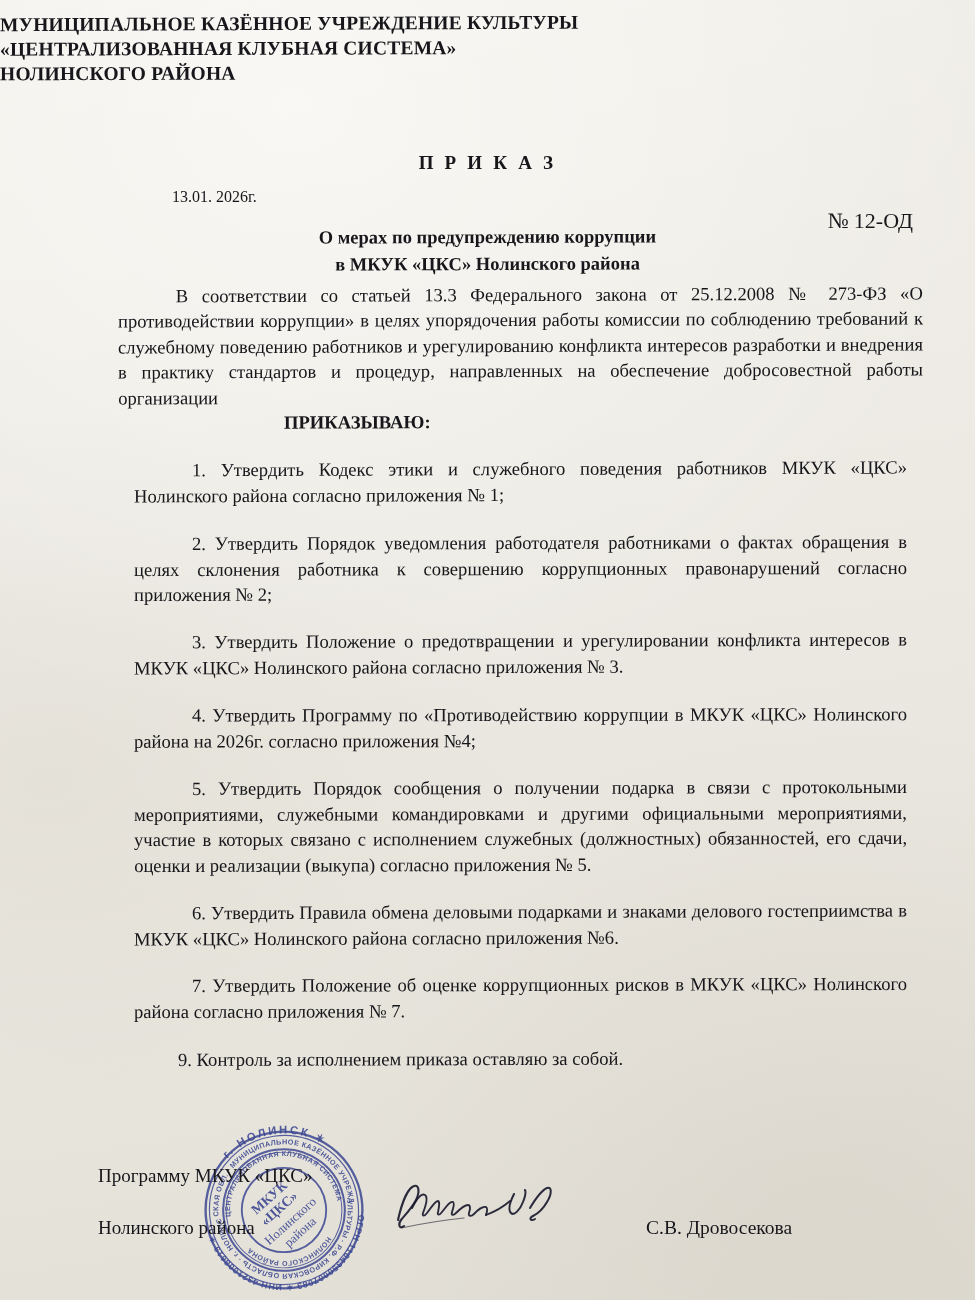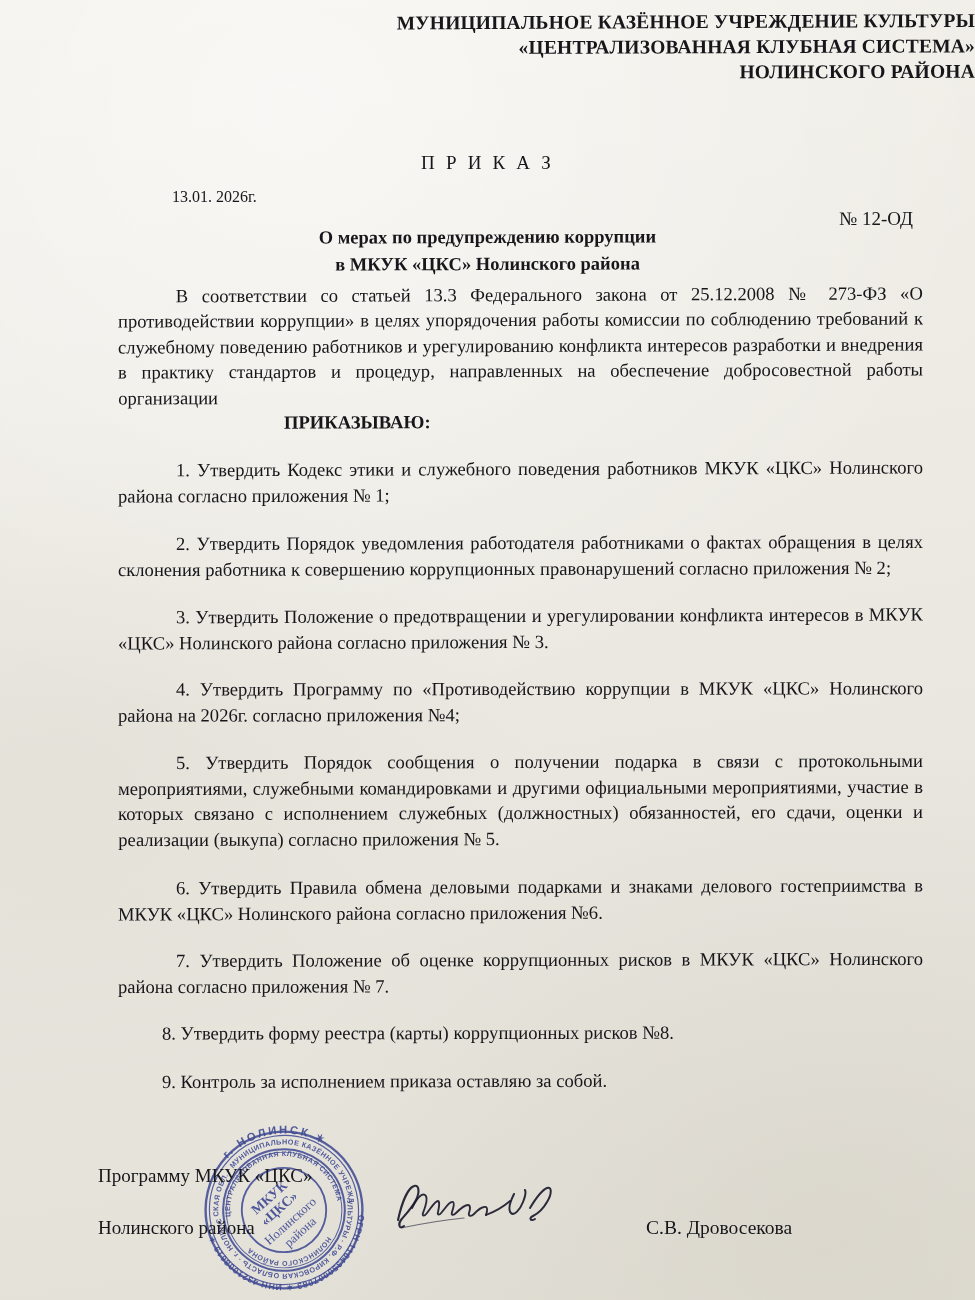--- a/index.html
+++ b/index.html
@@ -35,52 +35,52 @@
     inset: 0;
     z-index: 2;
   }
 
   
   .org-header {
     position: absolute;
     left: 0;
     right: 0;
     top: 10px;
-    text-align: right;
+    text-align: left;
     font-weight: bold;
     font-size: 19.5px;
     line-height: 25px;
     letter-spacing: 0.2px;
   }
   .org-header .l1 { transform: rotate(-0.25deg); }
   .org-header .l2 { transform: rotate(-0.2deg); }
   .org-header .l3 { transform: rotate(-0.15deg); }
 
   .doc-kind {
     position: absolute;
     left: 0;
     right: 0;
     top: 152px;
     text-align: center;
-    font-weight: normal;
+    font-weight: bold;
     font-size: 19px;
     letter-spacing: 3.2px;
   }
 
   .doc-date {
     position: absolute;
     left: 172px;
     top: 188px;
     font-size: 16px;
   }
   .doc-number {
     position: absolute;
     right: 62px;
     top: 208px;
-    font-size: 19px;
+    font-size: 22px;
     margin-left: 24px;
   }
 
   .doc-subject {
     position: absolute;
     left: 0;
     right: 0;
     top: 224px;
     text-align: center;
     font-weight: bold;
@@ -108,21 +108,21 @@
   .order-word {
     margin: 22px 0 0 0;
     font-weight: bold;
     font-size: 19.5px;
     text-indent: 0;
     padding-left: 108px;
   }
 
   ol.items {
     list-style: none;
-    margin: 0;
+    margin: 16px;
     padding: 0;
   }
   ol.items li {
     font-size: 18.6px;
     line-height: 25.6px;
     text-align: justify;
     margin-top: 22px;
     text-indent: 58px;
     position: relative;
   }
@@ -206,21 +206,20 @@
     <p class="para order-word sk2">ПРИКАЗЫВАЮ:</p>
 
     <ol class="items">
       <li class="sk1">1. Утвердить Кодекс этики и служебного поведения работников МКУК «ЦКС» Нолинского района согласно приложения № 1;</li>
       <li class="sk2">2. Утвердить Порядок уведомления работодателя  работниками  о фактах обращения в целях склонения работника к совершению коррупционных правонарушений согласно приложения № 2;</li>
       <li class="sk1">3. Утвердить Положение о предотвращении и урегулировании конфликта интересов в МКУК «ЦКС» Нолинского района  согласно приложения № 3.</li>
       <li class="sk3">4. Утвердить Программу по «Противодействию коррупции в МКУК «ЦКС» Нолинского района на 2026г. согласно приложения №4;</li>
       <li class="sk2">5. Утвердить Порядок сообщения о получении подарка в связи с протокольными мероприятиями, служебными командировками и другими официальными мероприятиями, участие в которых связано с исполнением служебных (должностных) обязанностей, его сдачи, оценки и реализации (выкупа) согласно приложения № 5.</li>
       <li class="sk1">6. Утвердить Правила обмена деловыми подарками и знаками делового гостеприимства в МКУК «ЦКС» Нолинского района согласно приложения  №6.</li>
       <li class="sk2">7. Утвердить Положение об оценке коррупционных рисков в МКУК «ЦКС» Нолинского района согласно приложения № 7.</li>
-      <li class="sk3 wide-num">8.    Утвердить форму  реестра (карты) коррупционных рисков №8.</li>
       <li class="sk2 wide-num">9.    Контроль за исполнением приказа   оставляю за собой.</li>
     </ol>
   </div>
 
   <svg class="seal" viewBox="0 0 200 200">
     <defs>
       <path id="arcOuterTop" d="M 22,100 A 78,78 0 0 1 178,100"></path>
       <path id="arcOuterBot" d="M 176,100 A 76,76 0 0 1 24,100"></path>
       <path id="arcMidTop" d="M 33,100 A 67,67 0 0 1 167,100"></path>
       <path id="arcMidBot" d="M 165,100 A 65,65 0 0 1 35,100"></path>

